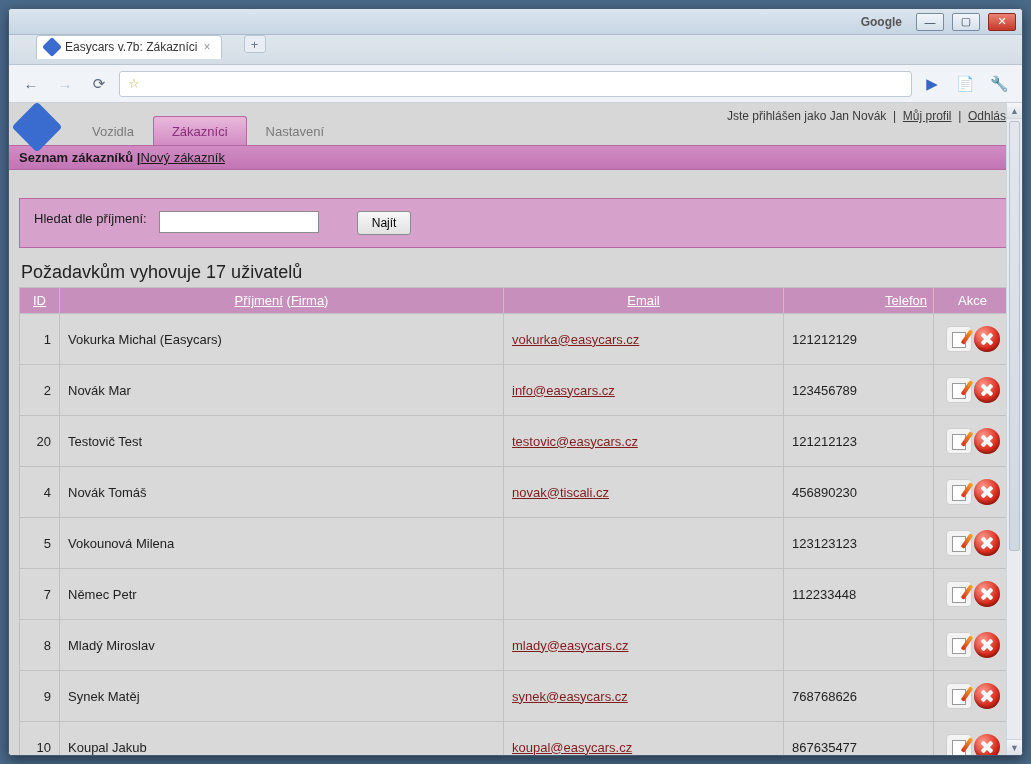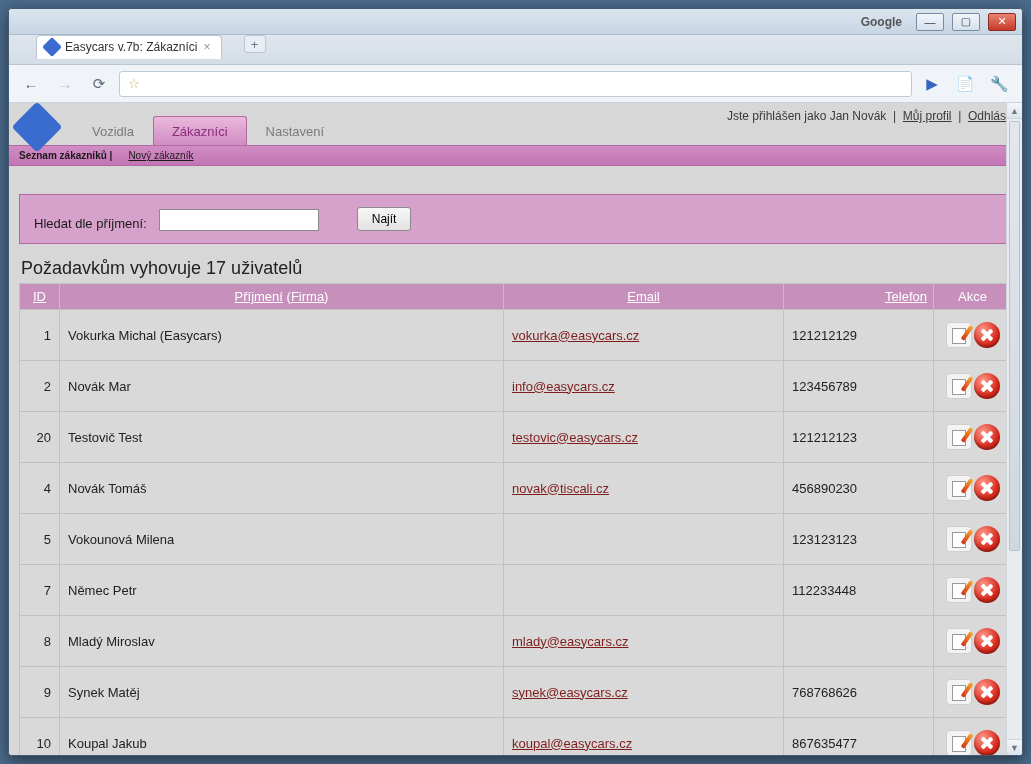--- a/index.html
+++ b/index.html
@@ -119,30 +119,30 @@
     color:#8a2d7a;
     background: linear-gradient(#e9b8dc,#d18cc3);
     border:1px solid #b36aa4; border-bottom:none;
     border-radius:3px 3px 0 0;
   }
   .subbar {
     background: linear-gradient(#d18cc3,#c275b4);
     border-top:1px solid #b36aa4;
     border-bottom:1px solid #b36aa4;
     padding:4px 10px;
-    color:#1a1a1a; font-weight:bold; font-size:10px;
-    display:flex; gap:16px; align-items:center;
+    color:#1a1a1a; font-weight:bold; font-size:13px;
+    display:flex; gap:0; align-items:center;
   }
   .subbar a { color:#1a1a1a; font-weight:normal; text-decoration:underline;}
   .searchbox {
     margin:28px 10px 8px 10px;
     background:#d6a2cb;
     border:1px solid #b36aa4;
     padding:12px 14px;
-    display:flex; align-items:flex-end; gap:12px;
+    display:flex; align-items:flex-start; gap:12px;
   }
   .searchbox label{font-size:13px;color:#1a1a1a;}
   .searchbox input[type=text]{
     width:160px;height:22px;border:1px solid #8b8b8b;padding:2px 4px;background:#fff;
   }
   .searchbox button{
     height:24px;padding:0 14px;border:1px solid #8b8b8b;border-radius:3px;
     background:linear-gradient(#f7f7f7,#e2e2e2);font-size:12px;
   }
   .resultcount{margin:14px 12px 4px 12px;font-size:18px;color:#222;}

